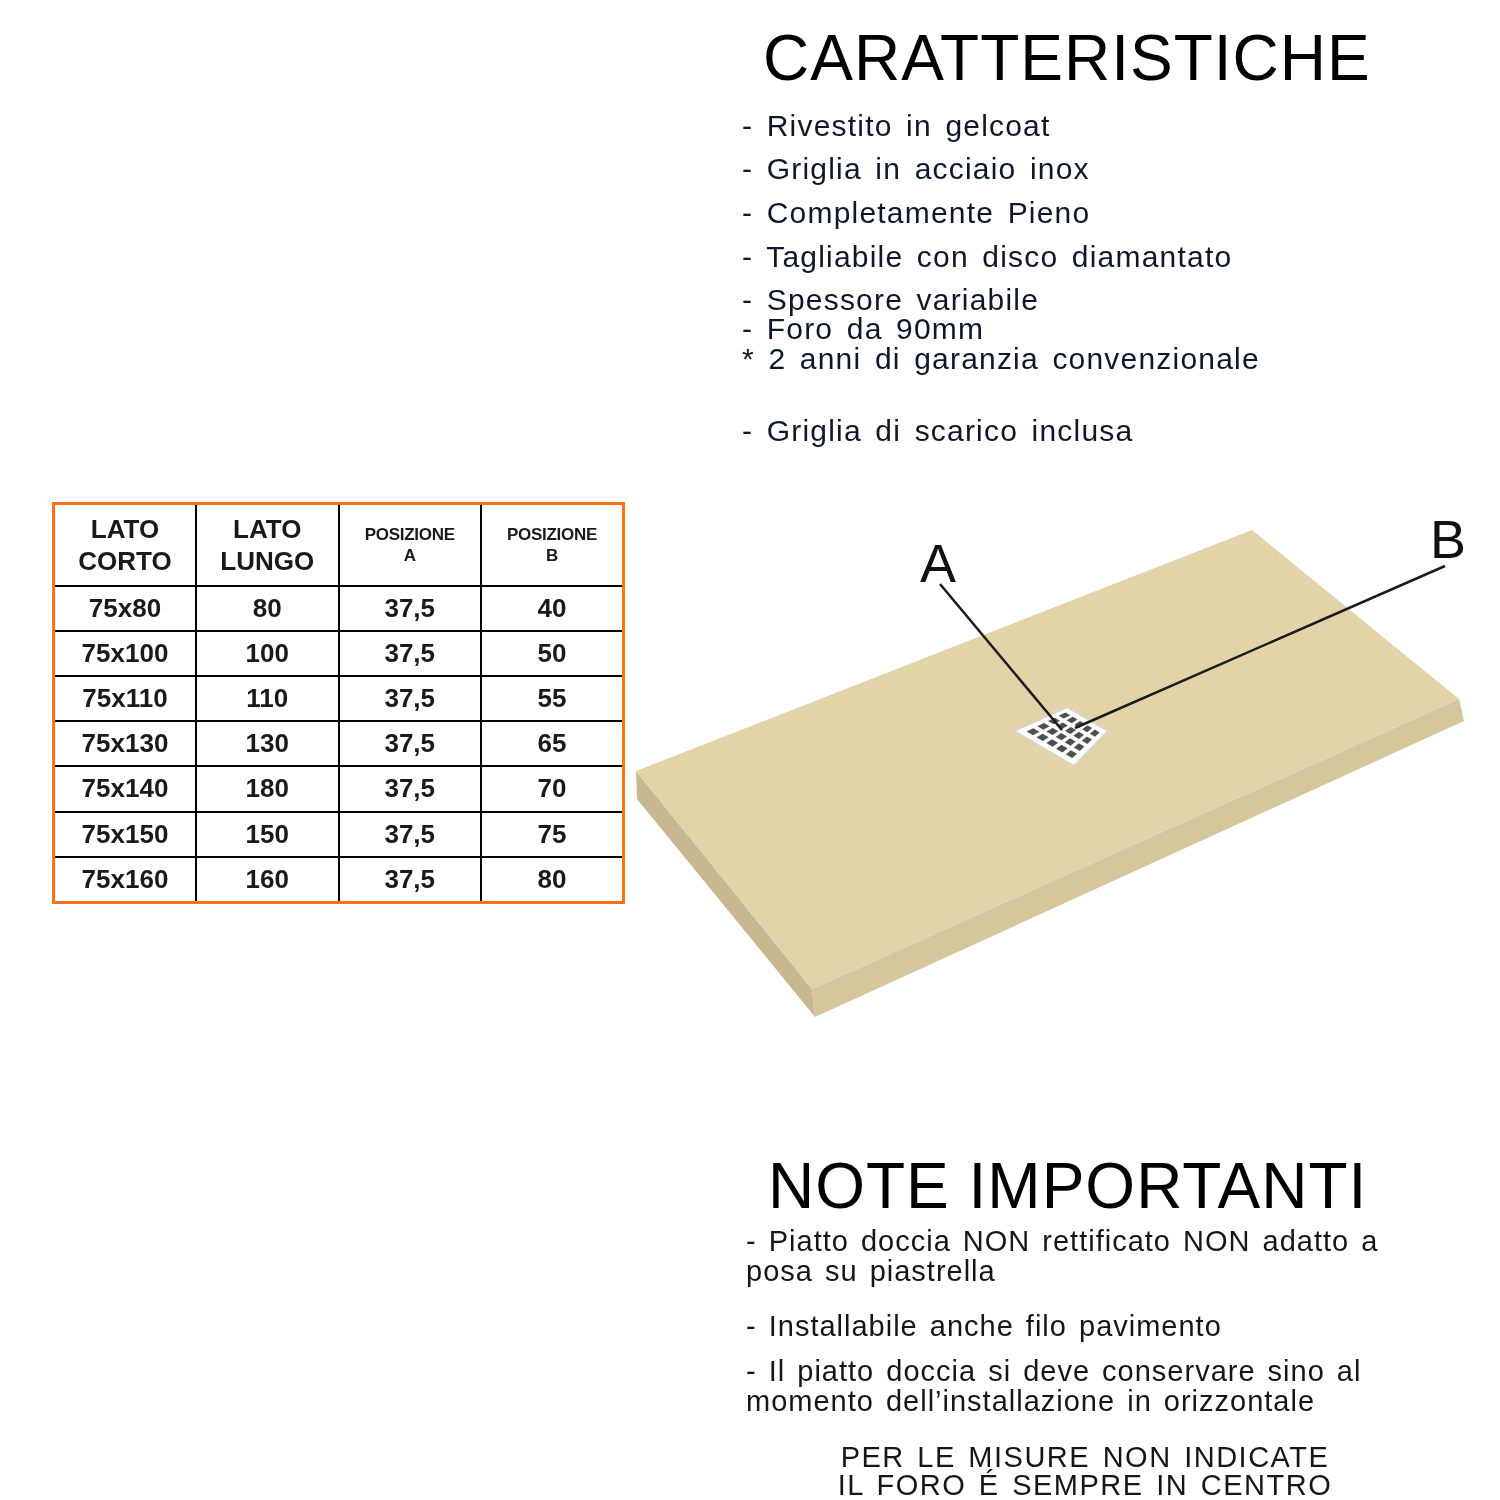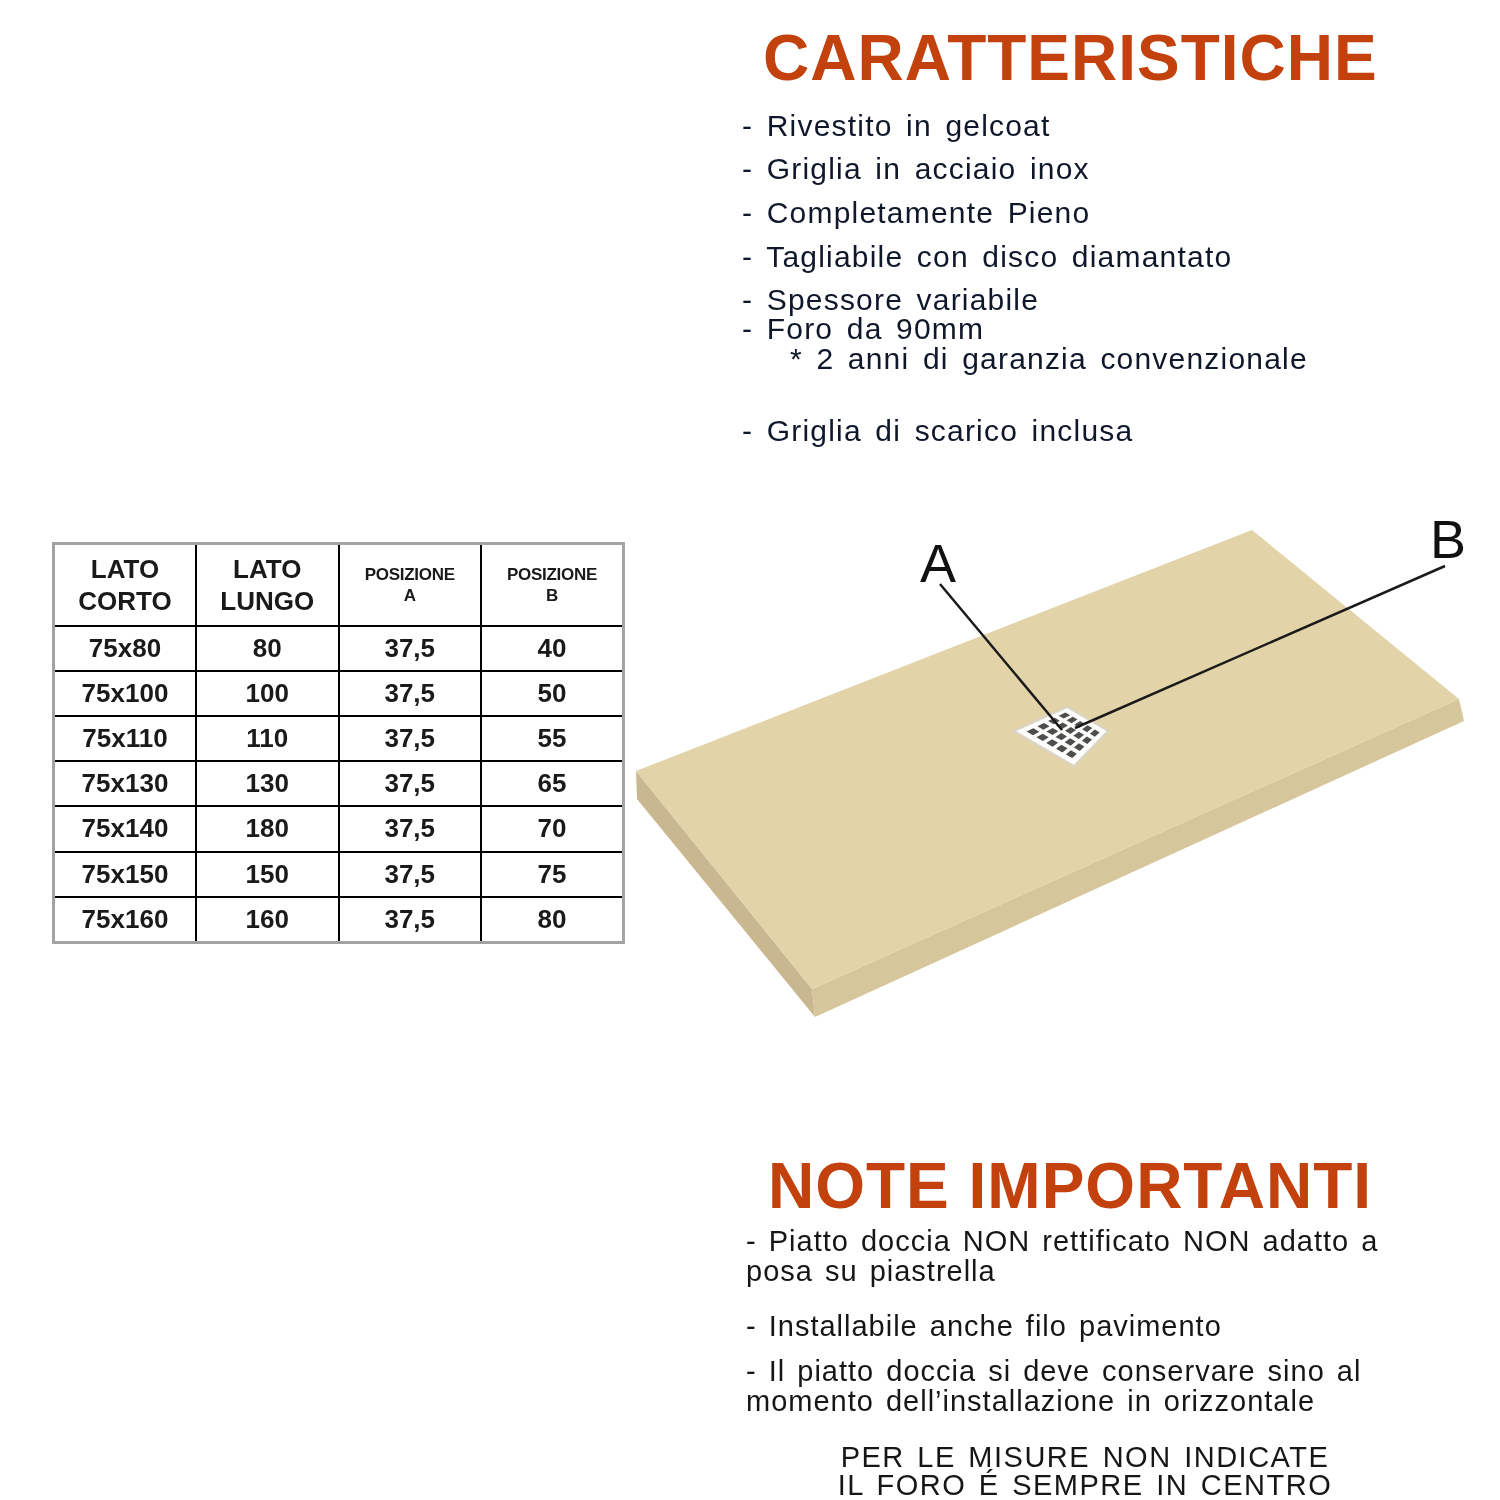--- a/index.html
+++ b/index.html
@@ -2,39 +2,39 @@
 <html><head>
 <meta charset="utf-8">
 <style>
   html,body{margin:0;padding:0;background:#fff;}
   .page{
     position:relative;width:1500px;height:1500px;background:#ffffff;overflow:hidden;
     font-family:"Liberation Sans","DejaVu Sans",sans-serif;color:#111;
   }
   .abs{position:absolute;line-height:1;}
   
-  .big-title{font-size:64px;font-weight:700;letter-spacing:1px;white-space:nowrap;color:#c2410c;}
+  .big-title{font-size:64px;font-weight:400;letter-spacing:1px;white-space:nowrap;color:#000000;}
   
   .feat{position:absolute;left:742px;font-size:30px;letter-spacing:1.2px;word-spacing:4px;
         white-space:nowrap;color:#0f172a;line-height:1;}
   
   .note-line{position:absolute;left:746px;font-size:29px;letter-spacing:1px;word-spacing:3px;
              white-space:nowrap;color:#161616;line-height:1;}
   .foot-line{position:absolute;left:760px;width:650px;text-align:center;font-size:29px;
              letter-spacing:1.5px;word-spacing:3px;white-space:nowrap;color:#161616;line-height:1;}
   
   table.size{
     position:absolute;left:52px;top:502px;width:573px;height:402px;
     border-collapse:collapse;table-layout:fixed;background:#fff;
   }
   table.size th,table.size td{
     border:2px solid #000;text-align:center;vertical-align:middle;
     font-weight:700;color:#1a1a1a;padding:0;
   }
-  table.size{border:3px solid #a3a3a3;margin-top:40px;}
+  table.size{border:3px solid #f97316;}
   table.size th{height:80px;font-size:26px;line-height:1.25;white-space:pre-line;}
   table.size th.small{font-size:17px;letter-spacing:-0.3px;}
   table.size td{font-size:26px;height:33px;}
   
   svg.diagram{position:absolute;left:0;top:0;width:1500px;height:1500px;}
   svg.diagram text{font-family:"Liberation Sans","DejaVu Sans",sans-serif;}
 </style>
 </head>
 <body>
 
@@ -79,21 +79,21 @@
   </svg>
 
   <div class="abs big-title" style="left:763px;top:26px;">CARATTERISTICHE</div>
   <div id="features-list">
       <div class="feat" style="top: 111px;">- Rivestito in gelcoat</div>
       <div class="feat" style="top: 154px;">- Griglia in acciaio inox</div>
       <div class="feat" style="top: 198px;">- Completamente Pieno</div>
       <div class="feat" style="top: 242px;">- Tagliabile con disco diamantato</div>
       <div class="feat" style="top: 285px;">- Spessore variabile</div>
       <div class="feat" style="top: 314px;">- Foro da 90mm</div>
-      <div class="feat" style="top: 344px; margin-left: 48px;">* 2 anni di garanzia convenzionale</div>
+      <div class="feat" style="top: 344px;">* 2 anni di garanzia convenzionale</div>
       <div class="feat" style="top: 416px;">- Griglia di scarico inclusa</div>
     </div>
 
   <table class="size">
     <thead id="size-table-head">
         <tr>
           <th>LATO
 CORTO</th>
           <th>LATO
 LUNGO</th>

